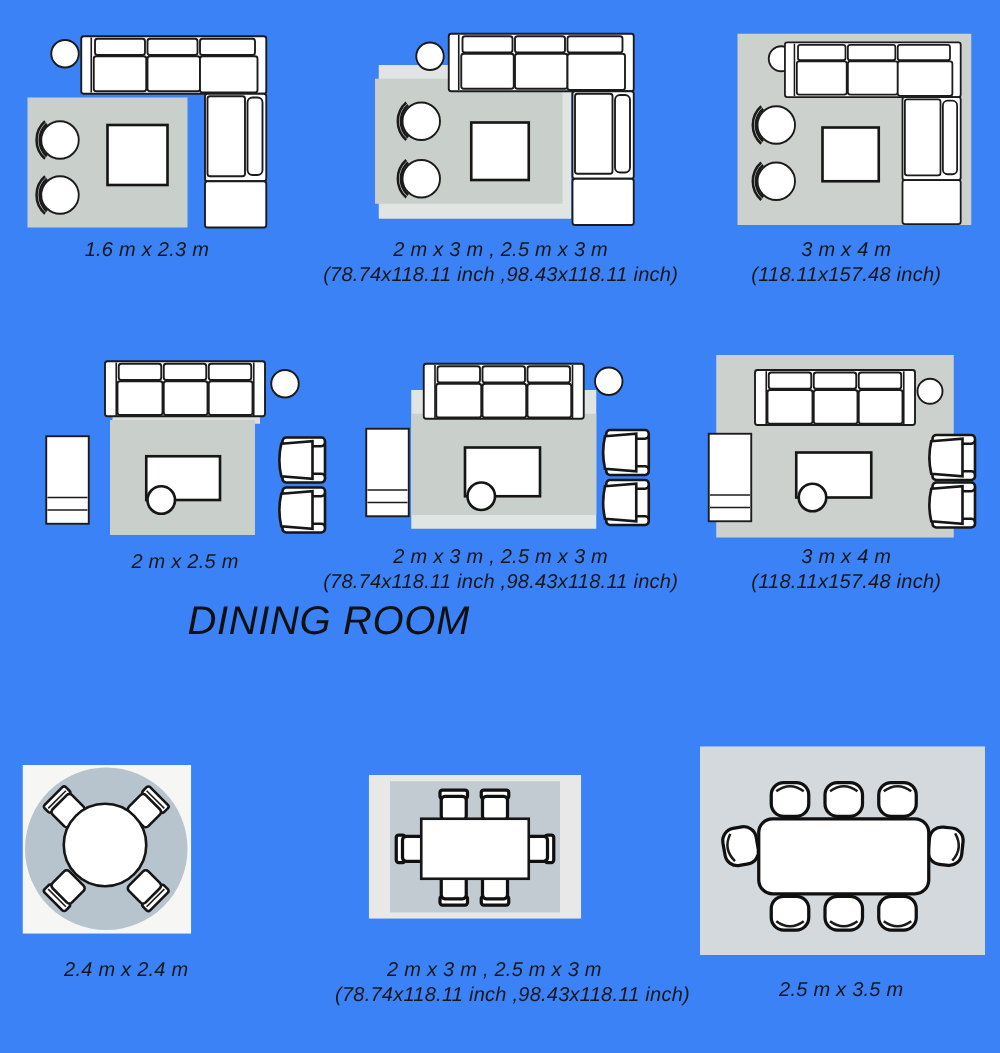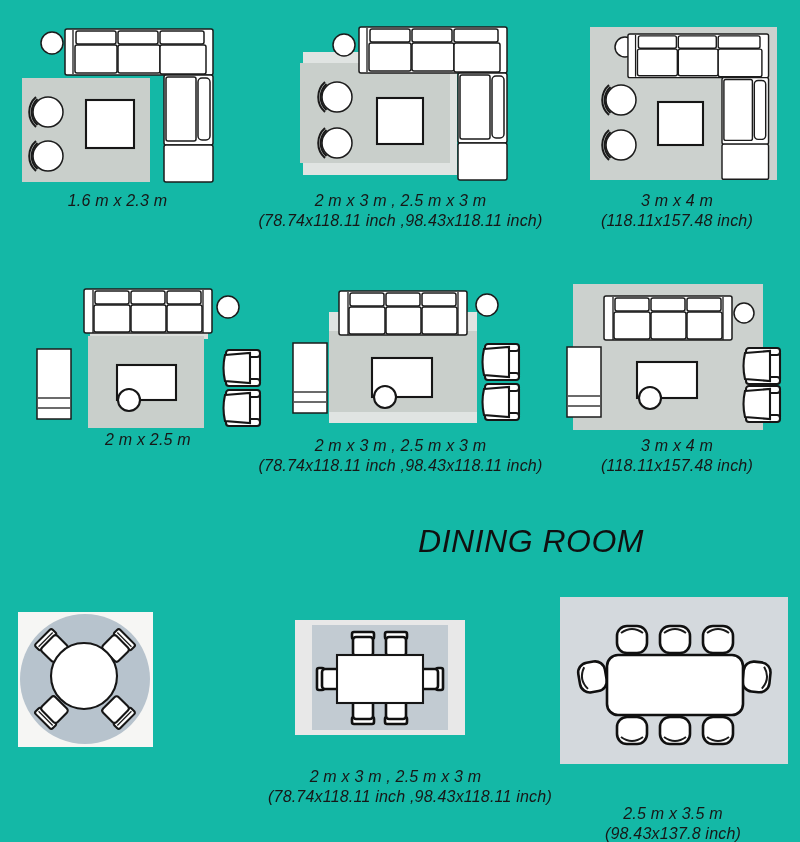--- a/index.html
+++ b/index.html
@@ -1,21 +1,21 @@
 <!DOCTYPE html>
 <html><head>
 <meta charset="utf-8">
 <style>
   html,body{margin:0;padding:0;background:#fff;}
-  .canvas{position:relative;width:800px;height:842px;background:#14b8a6;overflow:hidden;
+  .canvas{position:relative;width:800px;height:842px;background:#3b82f6;overflow:hidden;
           font-family:"Liberation Sans",sans-serif;color:#171717;text-decoration:underline;}
   .panel{position:absolute;}
   .cap{position:absolute;text-align:center;font-style:italic;font-size:16px;
        line-height:19.5px;color:#171717;letter-spacing:.2px;white-space:nowrap;}
-  .heading{position:absolute;left:150px;top:523px;width:494px;text-align:right;
+  .heading{position:absolute;left:150px;top:478px;width:494px;text-align:left;
            font-style:italic;font-size:32px;letter-spacing:.5px;color:#101010;}
   svg{display:block;}
   .rug{fill:#c9cfcb;}
   .rug3{fill:#ccd1ce;}
   .ruglight{fill:#e0e4e2;}
   .shadow{fill:#dcdfdc;}
   .roundrug{fill:#b7c3cd;}
   .rugblue{fill:#c2cbd2;}
   .photo8{fill:#e8e8e8;}
   .photo9{fill:#d4d9dd;}
@@ -172,21 +172,21 @@
       <use href="#sofa3" x="45" y="13"></use>
       <circle class="s" cx="186" cy="31" r="10"></circle>
       <use href="#sideboard" x="8" y="64"></use>
       <rect class="s2" x="79" y="80" width="60" height="36"></rect>
       <circle class="s2" cx="92" cy="116" r="11"></circle>
       <use href="#armchair" x="180" y="64"></use>
       <use href="#armchair" x="180" y="102"></use>
     </svg>
   </div>
 
-  <div class="cap" style="left:28px;top:430px;width:240px;">
+  <div class="cap" style="left:28px;top:440px;width:240px;">
     <div>2 m x 2.5 m</div>
   </div>
   <div class="cap" style="left:258px;top:436px;width:285px;">
     <div>2 m x 3 m , 2.5 m x 3 m</div>
     <div>(78.74x118.11 inch ,98.43x118.11 inch)</div>
   </div>
   <div class="cap" style="left:552px;top:436px;width:250px;">
     <div>3 m x 4 m</div>
     <div>(118.11x157.48 inch)</div>
   </div>
@@ -300,23 +300,23 @@
       <g transform="translate(197,80) rotate(96)">
           <g transform="translate(-17,-16)">
         <use href="#dchair9"></use>
           </g>
         </g>
       <rect class="s3" x="47" y="58" width="136" height="60" rx="11"></rect>
     </svg>
   </div>
 
   <div class="cap" style="left:3px;top:767px;width:196px;">
+    <div>2.4 m x 2.4 m</div>
   </div>
   <div class="cap" style="left:268px;top:767px;width:255px;">
     <div>2 m x 3 m , 2.5 m x 3 m</div>
     <div>(78.74x118.11 inch ,98.43x118.11 inch)</div>
   </div>
-  <div class="cap" style="left:553px;top:804px;width:240px;">
+  <div class="cap" style="left:553px;top:783px;width:240px;">
     <div>2.5 m x 3.5 m</div>
-    <div>(98.43x137.8 inch)</div>
   </div>
 
 </div>
 
 </body></html>

